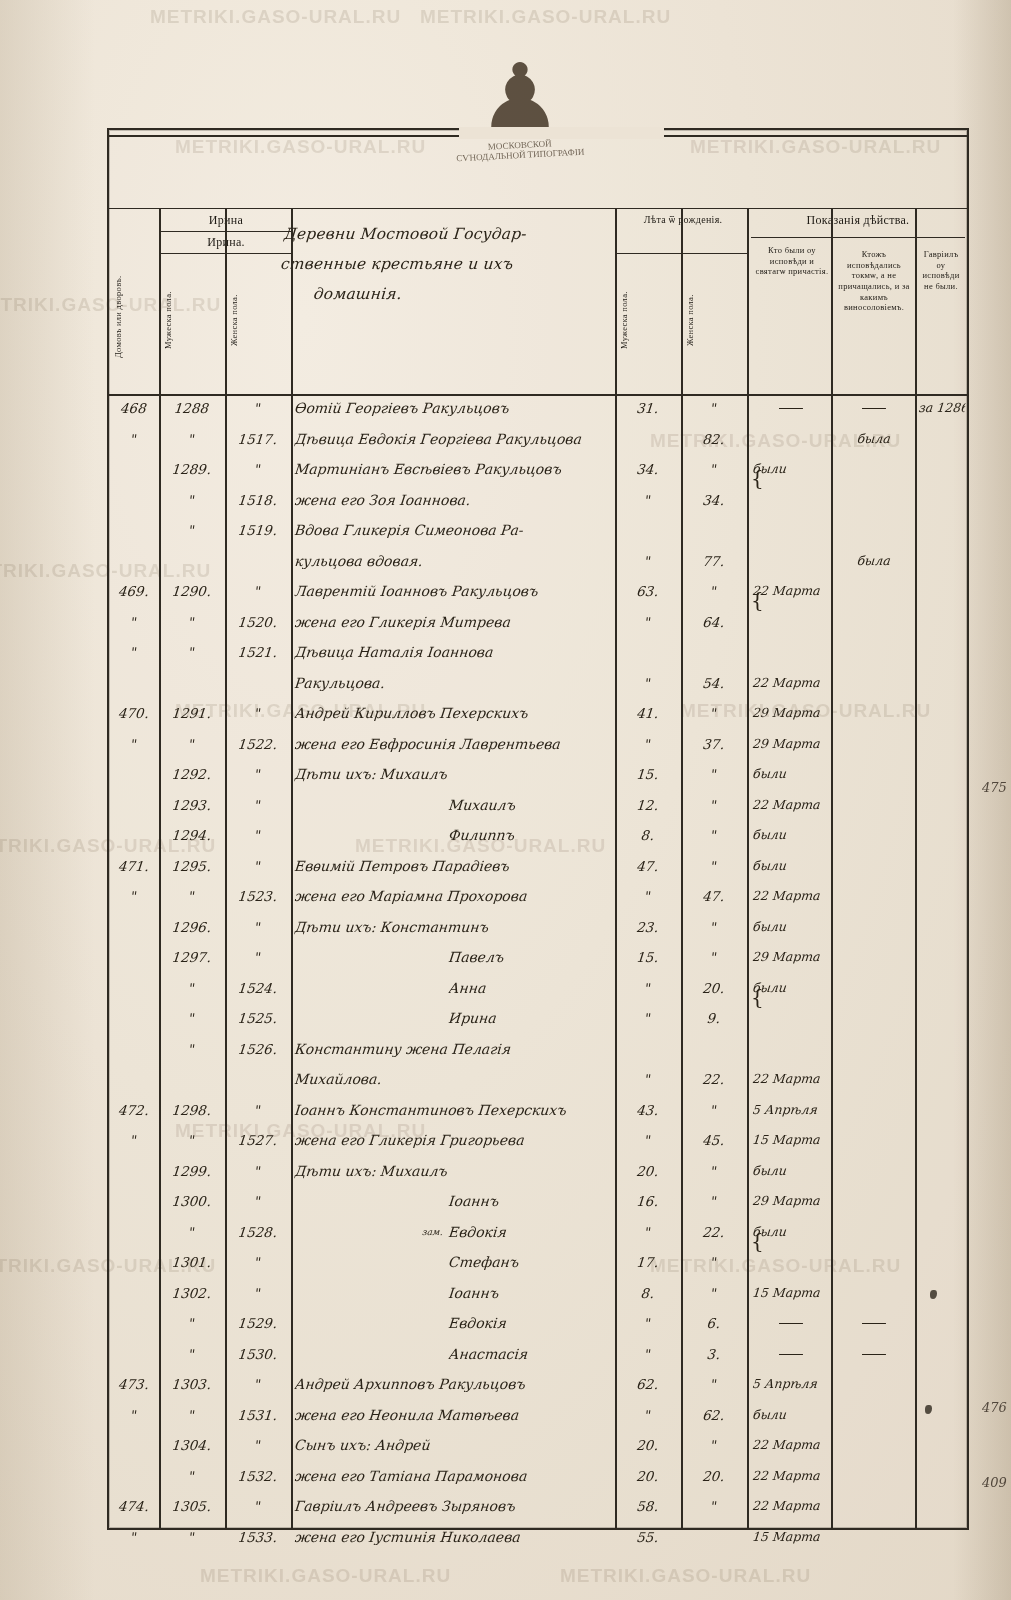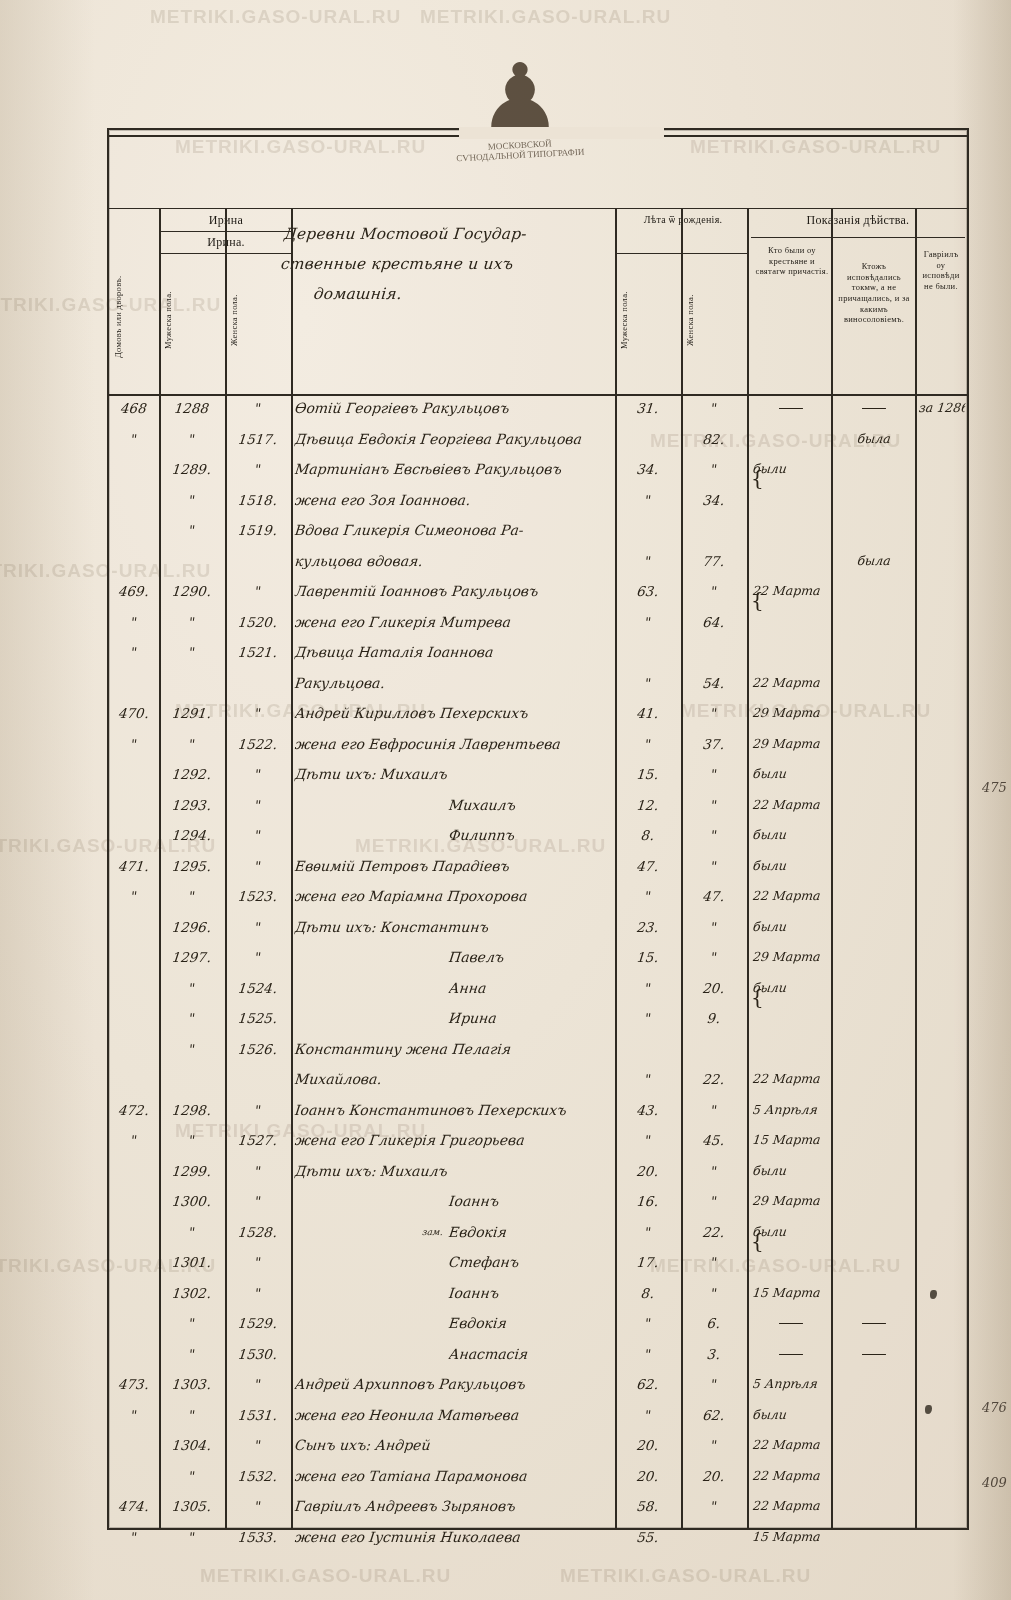--- a/index.html
+++ b/index.html
@@ -301,23 +301,23 @@
       <div class="hdrcell" style="left:576px; top:50px; width:62px; height:128px;">
         <div class="t tiny vert" style="height:122px;">Женска пола.</div>
       </div>
 
       <div class="hdrcell" style="left:642px; top:4px; width:214px;">
         <div class="t">Показанія дѣйства.</div>
       </div>
       <div style="position:absolute;left:642px;top:28px;width:214px;height:1.2px;background:#2f2a22;"></div>
 
       <div class="hdrcell" style="left:646px; top:36px; width:74px;">
-        <div class="t tiny">Кто были оу крестьяне и святагѡ причастія.</div>
-      </div>
-      <div class="hdrcell" style="left:726px; top:52px; width:78px;">
+        <div class="t tiny">Кто были оу исповѣди и святагѡ причастія.</div>
+      </div>
+      <div class="hdrcell" style="left:726px; top:40px; width:78px;">
         <div class="t tiny">Ктожъ исповѣдались токмѡ, а не причащались, и за какимъ виносоловіемъ.</div>
       </div>
       <div class="hdrcell" style="left:810px; top:40px; width:44px;">
         <div class="t tiny">Гавріилъ оу исповѣди не были.</div>
       </div>
     </div>
 
     <div class="vrule" style="left:50px;"></div>
     <div class="vrule" style="left:116px;"></div>
     <div class="vrule" style="left:182px;"></div>

